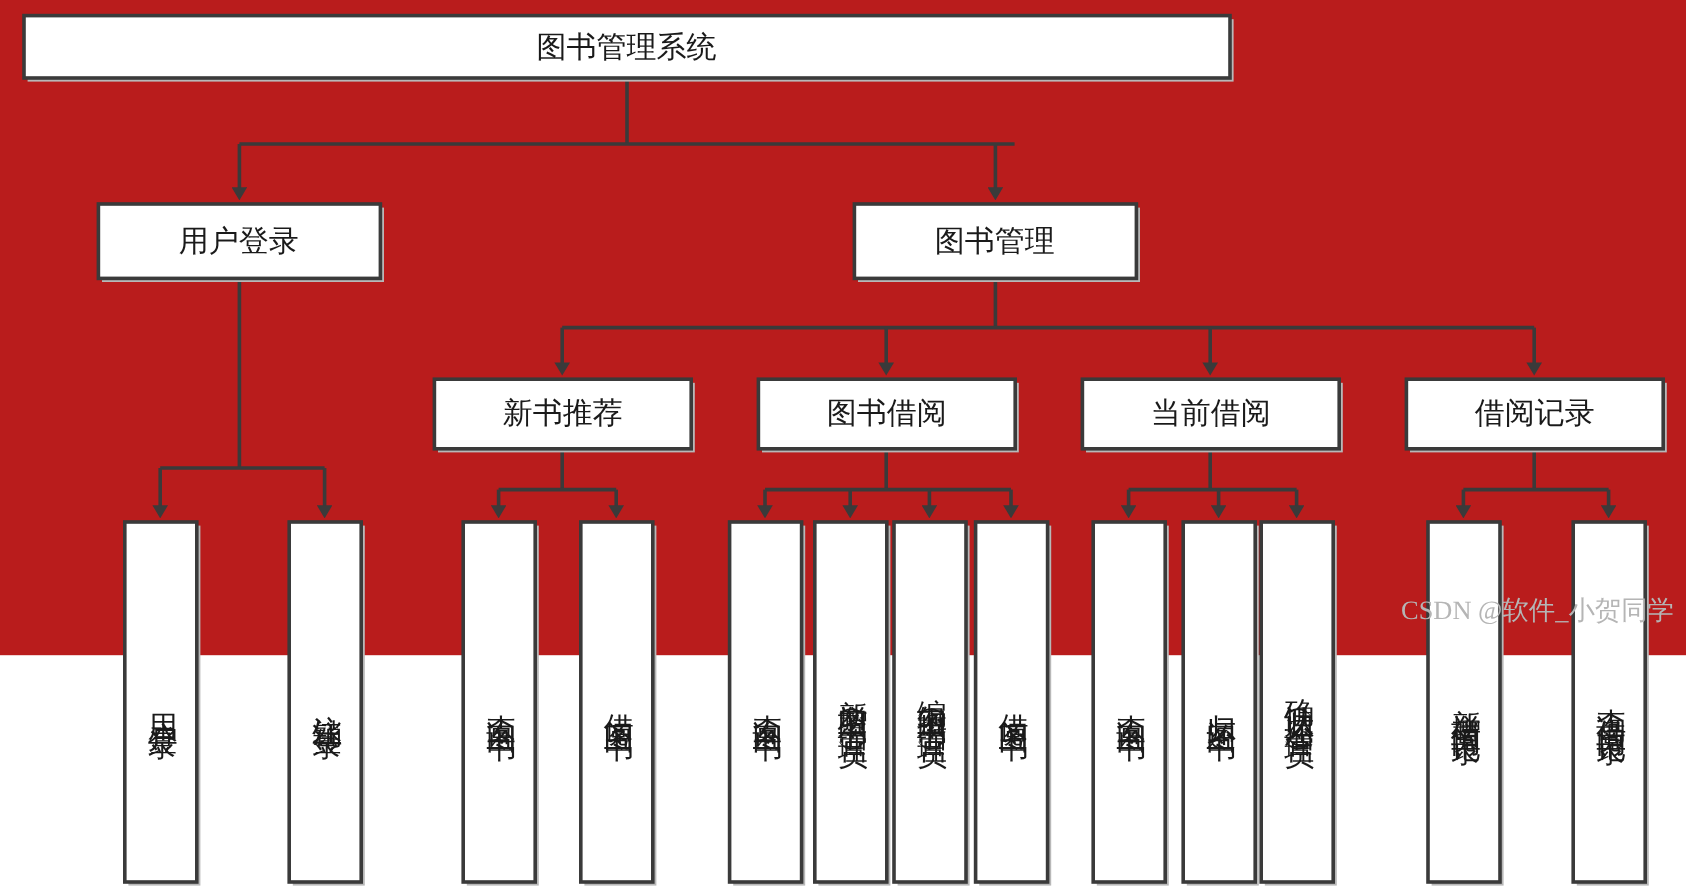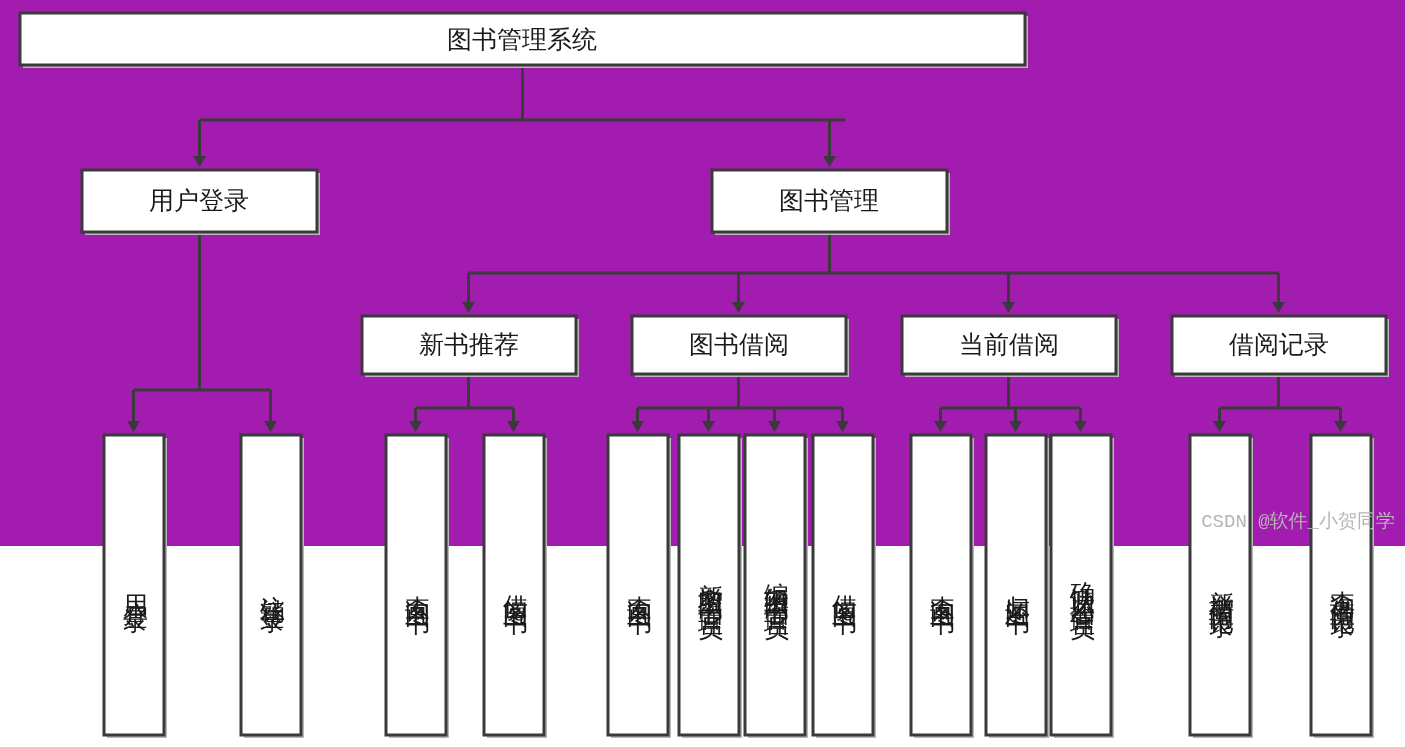--- a/index.html
+++ b/index.html
@@ -10,21 +10,21 @@
   body {
     width: 1405px;
     height: 747px;
     font-family: "DejaVu Sans", "Liberation Sans", sans-serif;
     overflow: hidden;
   }
   #diagram-root {
     position: relative;
     width: 1405px;
     height: 546px;
-    background: #a21caf;
+    background: #b91c1c;
   }
   svg.canvas {
     position: absolute;
     top: 0;
     left: 0;
     width: 1405px;
     height: 747px;
   }
   .node-box {
     fill: #ffffff;
@@ -57,23 +57,23 @@
     font-size: 25px;
     fill: #1a1a1a;
     text-anchor: middle;
     dominant-baseline: middle;
     writing-mode: vertical-rl;
     letter-spacing: 5px;
   }
   .watermark {
     position: absolute;
     right: 10px;
-    bottom: 12px;
-    font-family: Liberation Mono, monospace;
-    font-size: 19px;
+    bottom: 22px;
+    font-family: Liberation Serif, serif;
+    font-size: 22px;
     color: #b5b5b5;
     white-space: nowrap;
     pointer-events: none;
     user-select: none;
   }
 </style>
 </head>
 <body>
 
 <div id="diagram-root">

